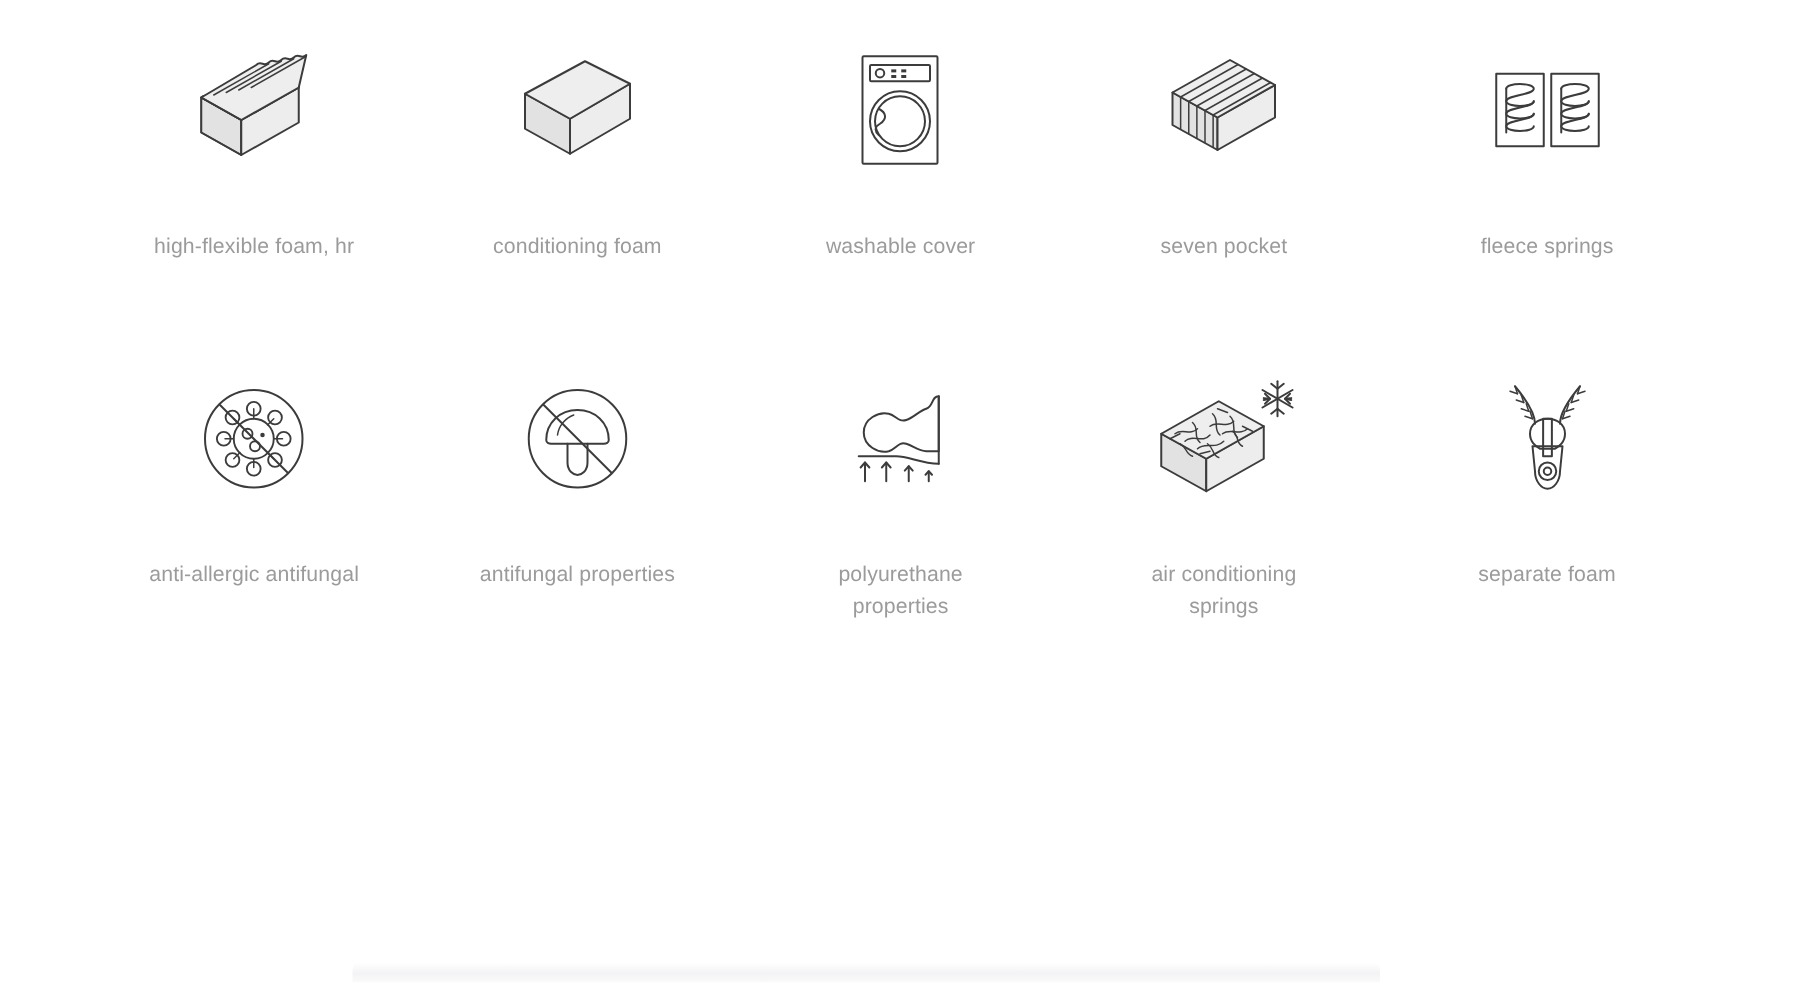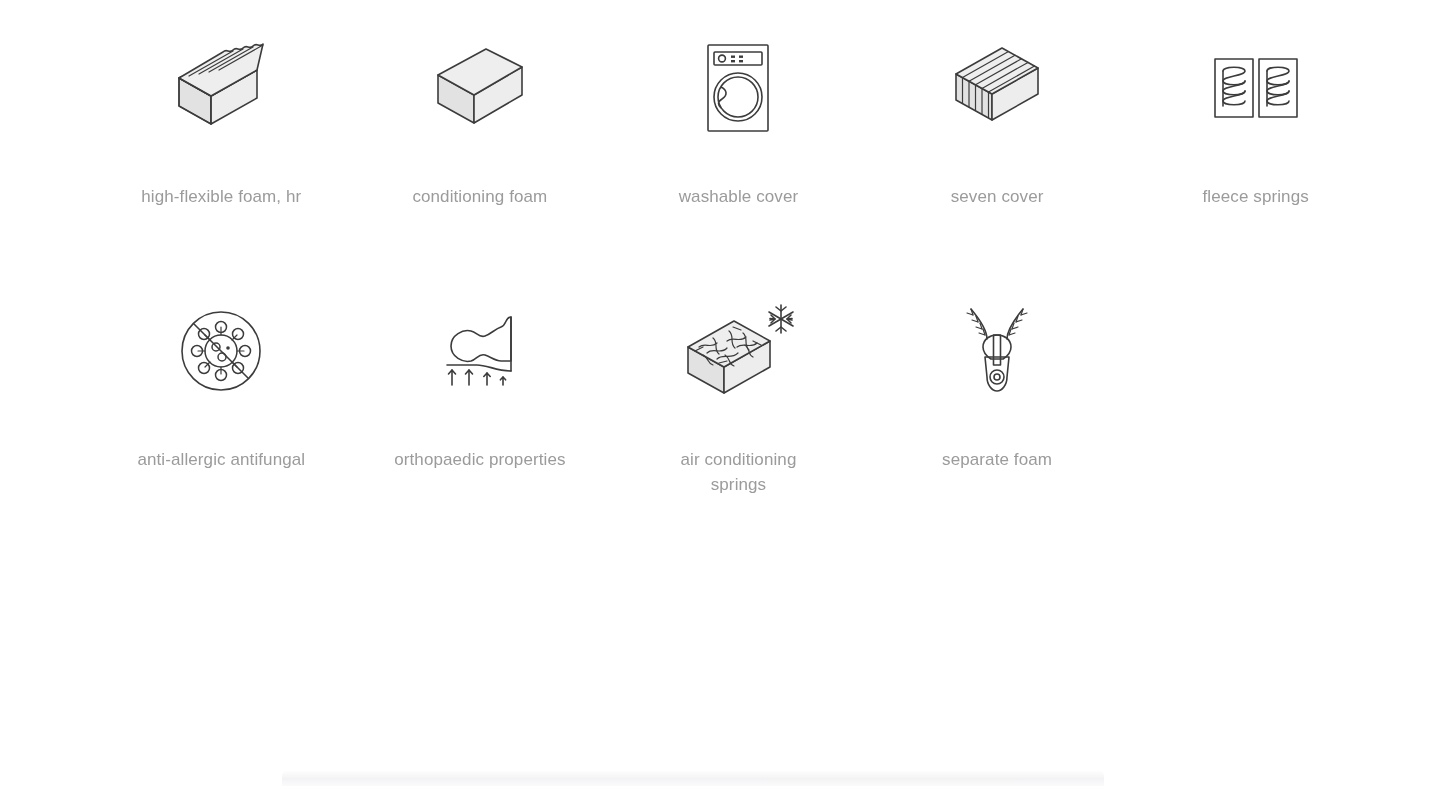--- a/index.html
+++ b/index.html
@@ -12,21 +12,21 @@
   body {
     width: 1445px;
     height: 786px;
     font-family: "Liberation Sans", "DejaVu Sans", sans-serif;
     overflow: hidden;
     position: relative;
   }
 
   .features-wrap {
     position: absolute;
-    left: 92px;
+    left: 74px;
     top: 0px;
     width: 1293px;
     height: 786px;
   }
 
   .features-grid {
     display: grid;
     grid-template-columns: repeat(5, 1fr);
     grid-auto-rows: 263px;
     width: 100%;
@@ -157,21 +157,21 @@
           </g>
           <g class="ico-thin">
             <path d="M11.5 31.6 L11.5 57"></path>
             <path d="M18 35.2 L18 61"></path>
             <path d="M24.5 38.8 L24.5 64.5"></path>
             <path d="M31 42.4 L31 68"></path>
             <path d="M37.5 46 L37.5 71.5"></path>
           </g>
         </svg>
       </div>
-      <div class="feature-label">seven cover</div>
+      <div class="feature-label">seven pocket</div>
     </div>
 
     <div class="feature-cell">
       <div class="feature-icon">
         <svg width="86" height="62" viewBox="0 0 86 62">
           <rect class="ico-line" x="2" y="2" width="38" height="58"></rect>
           <rect class="ico-line" x="46" y="2" width="38" height="58"></rect>
           <g class="ico-line">
             <path d="M10 14 C10 9 32 9 32 14 C32 19 10 19 10 24 C10 29 32 29 32 24"></path>
             <path d="M32 24 C32 29 10 29 10 34 C10 39 32 39 32 34"></path>
@@ -216,40 +216,52 @@
           </g>
           <circle class="ico-white" cx="36" cy="37" r="4"></circle>
           <circle class="ico-white" cx="42" cy="47" r="4"></circle>
           <circle class="ico-solid" cx="48" cy="38" r="1.8"></circle>
           <path class="ico-line" d="M14 14 L68 68"></path>
         </svg>
       </div>
       <div class="feature-label">anti-allergic antifungal</div>
     </div>
 
+    <div class="feature-cell">
+      <div class="feature-icon">
+        <svg width="82" height="82" viewBox="0 0 82 82">
+          <circle class="ico-line" cx="41" cy="41" r="39"></circle>
+          <path class="ico-line" d="M16 42 C16 28 27 18 41 18 C55 18 66 28 66 42 C66 44 64 45 62 45 L20 45 C18 45 16 44 16 42 Z"></path>
+          <path class="ico-line" d="M33 45 L33 60 C33 67 38 70 41 70 C44 70 49 67 49 60 L49 45"></path>
+          <path class="ico-thin" d="M25 38 C26 30 32 24 38 22"></path>
+          <path class="ico-line" d="M14 14 L68 68"></path>
+        </svg>
+      </div>
+      <div class="feature-label">antifungal properties</div>
+    </div>
 
     <div class="feature-cell">
       <div class="feature-icon">
         <svg width="78" height="76" viewBox="0 0 78 76">
           <path class="ico-line" d="M70 4 L70 48 L60 48 C54 48 50 44 44 42 C38 40 36 46 30 48 C22 50 10 44 10 33 C10 22 22 16 30 18 C36 19.5 38 25 44 23 C50 21 54 16 60 14 C66 12 64 4 70 4 Z"></path>
           <path class="ico-line" d="M6 52 L36 52 C46 52 56 58 70 58"></path>
           <path class="ico-line" d="M70 4 L70 58"></path>
           <g class="ico-line">
             <path d="M11 72 L11 57"></path>
               <path d="M7.5 61 L11 57 L14.5 61"></path>
             <path d="M28 72 L28 57"></path>
               <path d="M24.5 61 L28 57 L31.5 61"></path>
             <path d="M46 72 L46 60"></path>
               <path d="M42.8 63.5 L46 60 L49.2 63.5"></path>
             <path d="M62 72 L62 64"></path>
               <path d="M59.4 66.8 L62 64 L64.6 66.8"></path>
           </g>
         </svg>
       </div>
-      <div class="feature-label">orthopaedic properties</div>
+      <div class="feature-label">polyurethane properties</div>
     </div>
 
     <div class="feature-cell">
       <div class="feature-icon">
         <svg width="110" height="96" viewBox="0 0 110 96">
           <path class="ico-fill-side" d="M5 44 L5 70 L41 90 L41 64 Z"></path>
           <path class="ico-fill-front" d="M41 64 L41 90 L87 64 L87 38 Z"></path>
           <path class="ico-fill-top" d="M5 44 L51 18 L87 38 L41 64 Z"></path>
           <g class="ico-thin">
             <path d="M16 44 C22 39 28 46 34 40"></path>

